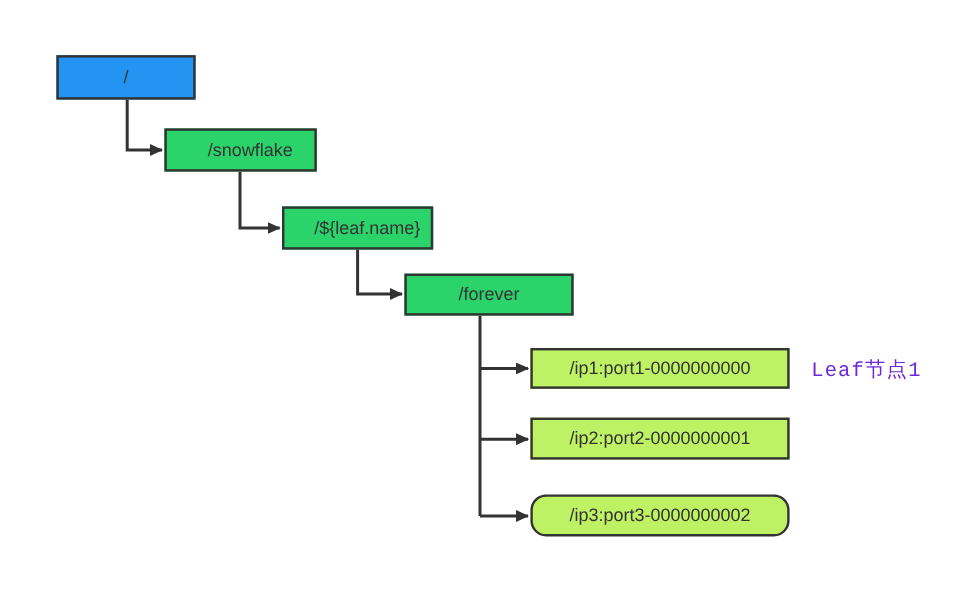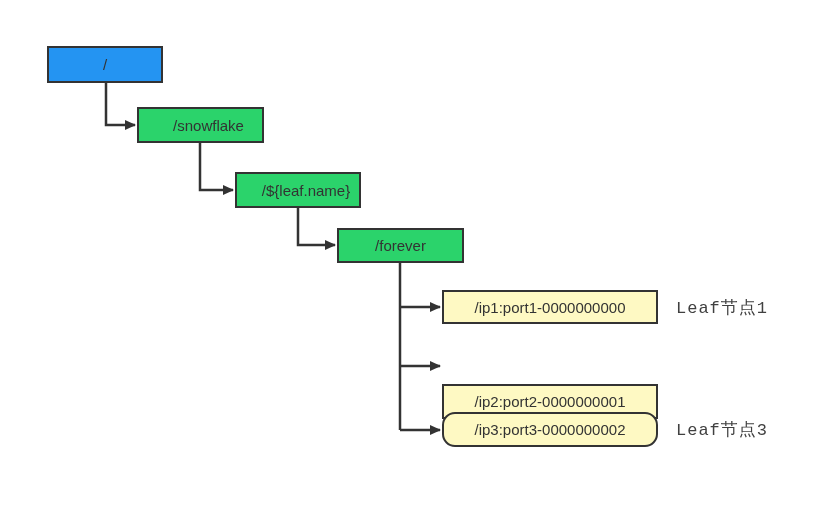--- a/index.html
+++ b/index.html
@@ -35,36 +35,36 @@
   }
   .node-root {
     left: 47px; top: 46px; width: 116px; height: 37px;
     background: #2494F2;
   }
   .node-branch {
     background: #2BD36B;
   }
   .node-snowflake { left: 137px; top: 107px; width: 127px; height: 36px; padding-left: 16px; }
   .node-leafname  { left: 235px; top: 172px; width: 126px; height: 36px; padding-left: 16px; }
-  .node-forever   { left: 337px; top: 228px; width: 127px; height: 35px; }
+  .node-forever   { left: 337px; top: 228px; width: 141px; height: 35px; }
   .node-leaf {
-    background: #fef9c3;
+    background: #bef264;
     width: 216px;
     left: 442px;
   }
   .node-leaf1 { top: 290px; height: 34px; }
-  .node-leaf2 { top: 348px; height: 35px; margin-top: 36px; }
+  .node-leaf2 { top: 348px; height: 35px; }
   .node-leaf3 { top: 412px; height: 35px; border-radius: 13px; }
   .leaf-annotation {
     position: absolute;
     left: 676px;
     width: 130px;
     display: flex;
     align-items: center;
-    color: #404040;
+    color: #6d28d9;
     font-family: "Liberation Mono", "DejaVu Serif", monospace;
     font-size: 17px;
     letter-spacing: 1px;
     white-space: nowrap;
   }
   .annot1 { top: 290px; height: 34px; }
   .annot2 { top: 348px; height: 35px; }
   .annot3 { top: 412px; height: 35px; }
 </style>
 </head>
@@ -97,15 +97,14 @@
 
   <div class="node node-branch node-leafname">/${leaf.name}</div>
 
   <div class="node node-branch node-forever">/forever</div>
 
   <div class="node node-leaf node-leaf1">/ip1:port1-0000000000</div>
   <div class="node node-leaf node-leaf2">/ip2:port2-0000000001</div>
   <div class="node node-leaf node-leaf3">/ip3:port3-0000000002</div>
 
   <div class="leaf-annotation annot1">Leaf节点1</div>
-  <div class="leaf-annotation annot3">Leaf节点3</div>
 
 </div>
 
 </body></html>

